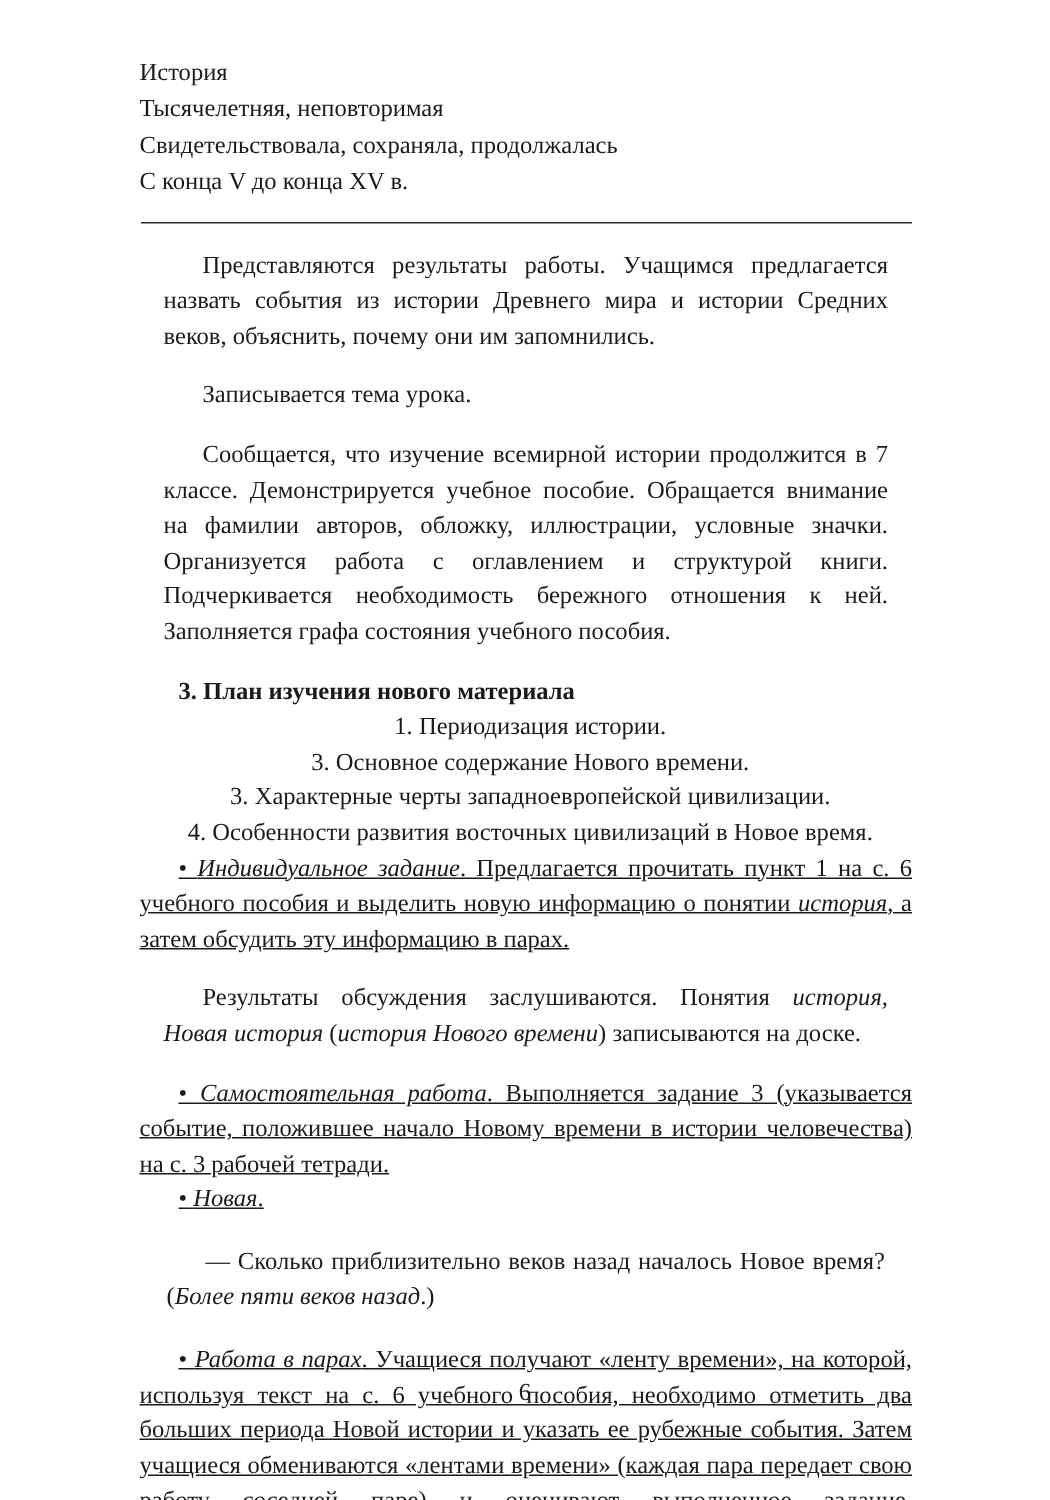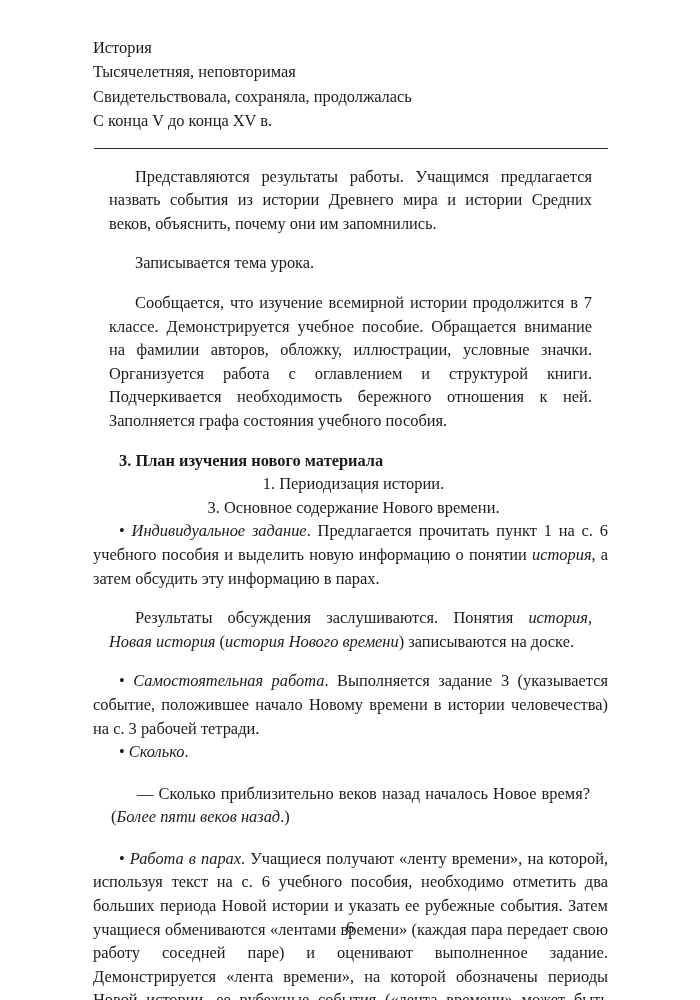--- a/index.html
+++ b/index.html
@@ -60,20 +60,21 @@
   }
   p.numbered {
     margin: 0;
     text-indent: 6px;
     text-align: center;
   }
   p.bullet {
     margin: 0;
     text-indent: 26px;
     text-align: justify;
+    text-decoration: underline;
   }
   p.dash {
     margin: 18px;
     text-indent: 26px;
     text-align: justify;
   }
   .it {
     font-style: italic;
   }
   .bullet-mark {
@@ -103,23 +104,25 @@
 
   <hr class="rule">
 
   <div class="body-block" id="body-block">
       <p class="para"><span>Представляются результаты работы. Учащимся предлагается назвать события из истории Древнего мира и истории Средних веков, объяснить, почему они им запомнились.</span></p>
       <p class="para"><span>Записывается тема урока.</span></p>
       <p class="para"><span>Сообщается, что изучение всемирной истории продолжится в 7 классе. Демонстрируется учебное пособие. Обращается внимание на фамилии авторов, обложку, иллюстрации, условные значки. Организуется работа с оглавлением и структурой книги. Подчеркивается необходимость бережного отношения к ней. Заполняется графа состояния учебного пособия.</span></p>
       <h3 class="heading"><span style="font-weight: bold;">3. План изучения нового материала</span></h3>
       <p class="numbered"><span>1. Периодизация истории.</span></p>
       <p class="numbered"><span>3. Основное содержание Нового времени.</span></p>
+      <p class="numbered"><span>3. Характерные черты западноевропейской цивилизации.</span></p>
+      <p class="numbered"><span>4. Особенности развития восточных цивилизаций в Новое время.</span></p>
       <p class="bullet"><span class="bullet-mark">• </span><span class="it">Индивидуальное задание</span><span>. Предлагается прочитать пункт 1 на с. 6 учебного пособия и выделить новую информацию о понятии </span><span class="it">история</span><span>, а затем обсудить эту информацию в парах.</span></p>
       <p class="para"><span>Результаты обсуждения заслушиваются. Понятия </span><span class="it">история, Новая история</span><span> (</span><span class="it">история Нового времени</span><span>) записываются на доске.</span></p>
       <p class="bullet"><span class="bullet-mark">• </span><span class="it">Самостоятельная работа</span><span>. Выполняется задание 3 (указывается событие, положившее начало Новому времени в истории человечества) на с. 3 рабочей тетради.</span></p>
-      <p class="bullet"><span class="bullet-mark">• </span><span class="it">Сколько</span><span>.</span></p>
+      <p class="bullet"><span class="bullet-mark">• </span><span class="it">Новая</span><span>.</span></p>
       <p class="dash"><span>— Сколько приблизительно веков назад началось Новое время? (</span><span class="it">Более пяти веков назад</span><span>.)</span></p>
       <p class="bullet"><span class="bullet-mark">• </span><span class="it">Работа в парах</span><span>. Учащиеся получают «ленту времени», на которой, используя текст на с. 6 учебного пособия, необходимо отметить два больших периода Новой истории и указать ее рубежные события. Затем учащиеся обмениваются «лентами времени» (каждая пара передает свою работу соседней паре) и оценивают выполненное задание. Демонстрируется «лента времени», на которой обозначены периоды Новой истории, ее рубежные события («лента времени» может быть выполнена</span></p>
     </div>
 
   <div class="page-number">6</div>
 
 </div>
 
 </body></html>

